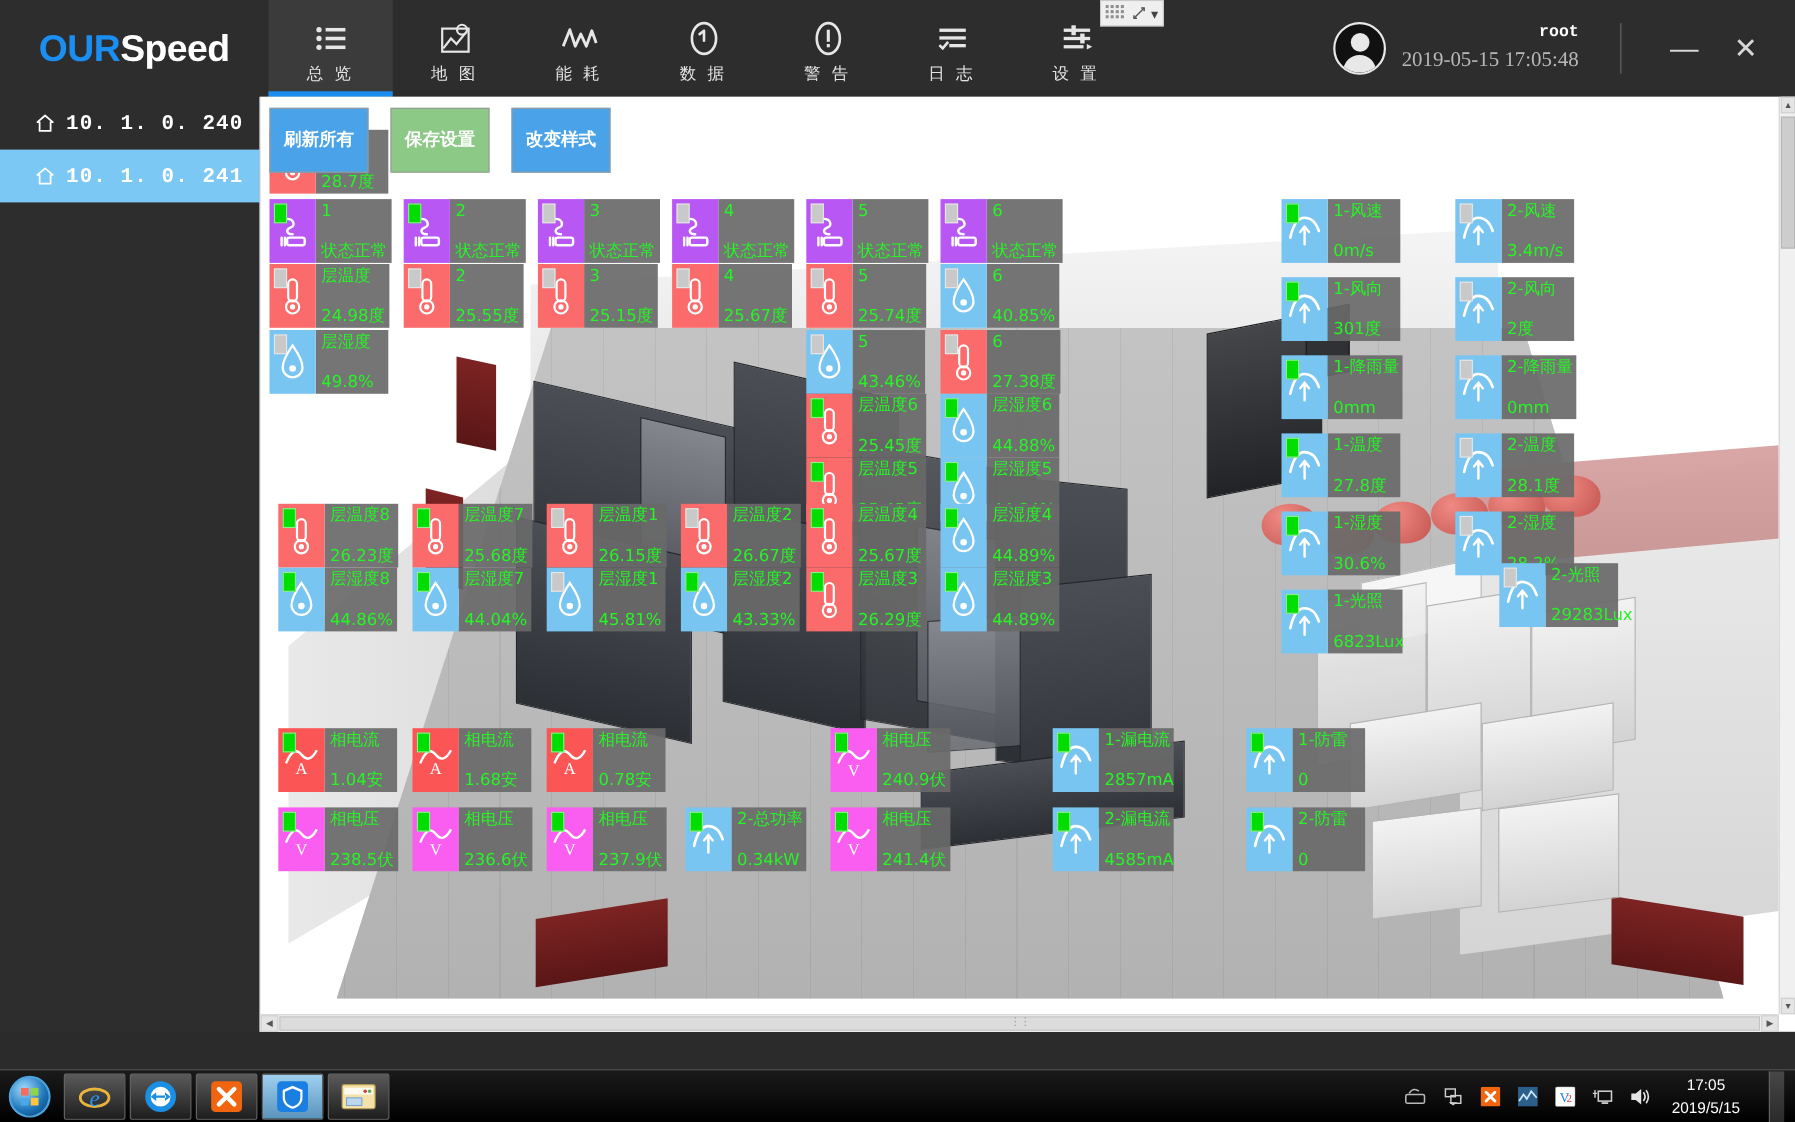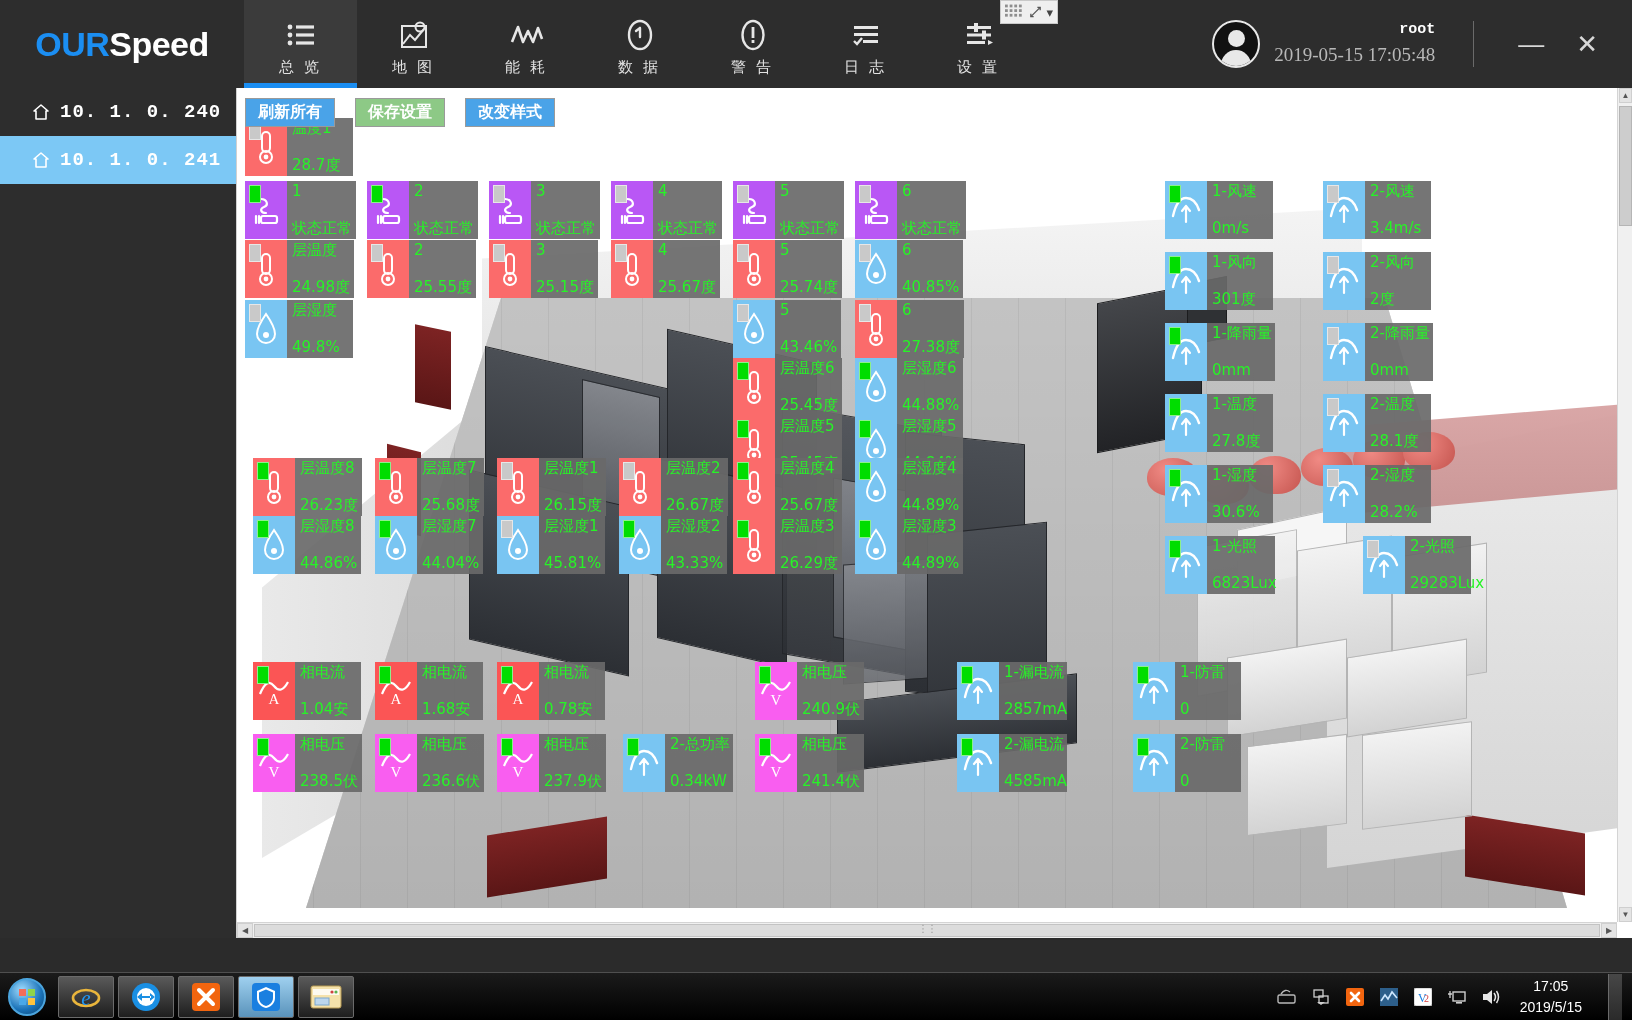--- a/index.html
+++ b/index.html
@@ -79,21 +79,21 @@
   .side-item.active { background: #7cc8f5; color: #ffffff; }
   .home-ico { flex: none; }
 
   
   .main {
     position: absolute; top: 88px; left: 236px; right: 0; bottom: 82px;
     background: #ffffff; border-left: 1px solid #d0d0d0;
   }
   .toolbar { position: absolute; top: 10px; left: 8px; display: flex; gap: 20px; z-index: 40; }
   .tbtn {
-    padding: 3px 12px; font-size: 16px; color: #fff; cursor: pointer;
+    padding: 18px 12px; font-size: 16px; color: #fff; cursor: pointer;
     border: 1px solid #9a9a9a; font-weight: bold;
     font-family: "DejaVu Sans", sans-serif;
   }
   .tbtn.blue { background: #4aa3e8; }
   .tbtn.green { background: #8dc986; }
 
   .canvas {
     position: absolute; top: 0; left: 0; right: 15px; bottom: 16px;
     overflow: hidden; background: #ffffff;
   }
@@ -1055,21 +1055,21 @@
               <svg width="34" height="32" viewBox="0 0 34 32">
                 <path d="M4 22 Q8 4 17 4 Q26 4 30 16" fill="none" stroke="#ffffff" stroke-width="2.4" stroke-linecap="round"></path>
                 <path d="M17 28 V12 M17 12 L13 17 M17 12 L21 17" fill="none" stroke="#ffffff" stroke-width="2.2" stroke-linecap="round"></path>
               </svg>
             </div>
             <div class="body">
               <span class="name">1-光照</span>
               <span class="val">6823Lux</span>
             </div>
           </div>
-          <div class="sensor" style="left: 1086px; top: 448px; width: 92px; padding-left: 40px;">
+          <div class="sensor" style="left: 1086px; top: 424px; width: 92px; padding-left: 40px;">
             <div class="icon ic-gen">
               <span class="dot off"></span>
               <svg width="34" height="32" viewBox="0 0 34 32">
                 <path d="M4 22 Q8 4 17 4 Q26 4 30 16" fill="none" stroke="#ffffff" stroke-width="2.4" stroke-linecap="round"></path>
                 <path d="M17 28 V12 M17 12 L13 17 M17 12 L21 17" fill="none" stroke="#ffffff" stroke-width="2.2" stroke-linecap="round"></path>
               </svg>
             </div>
             <div class="body">
               <span class="name">2-光照</span>
               <span class="val">29283Lux</span>

